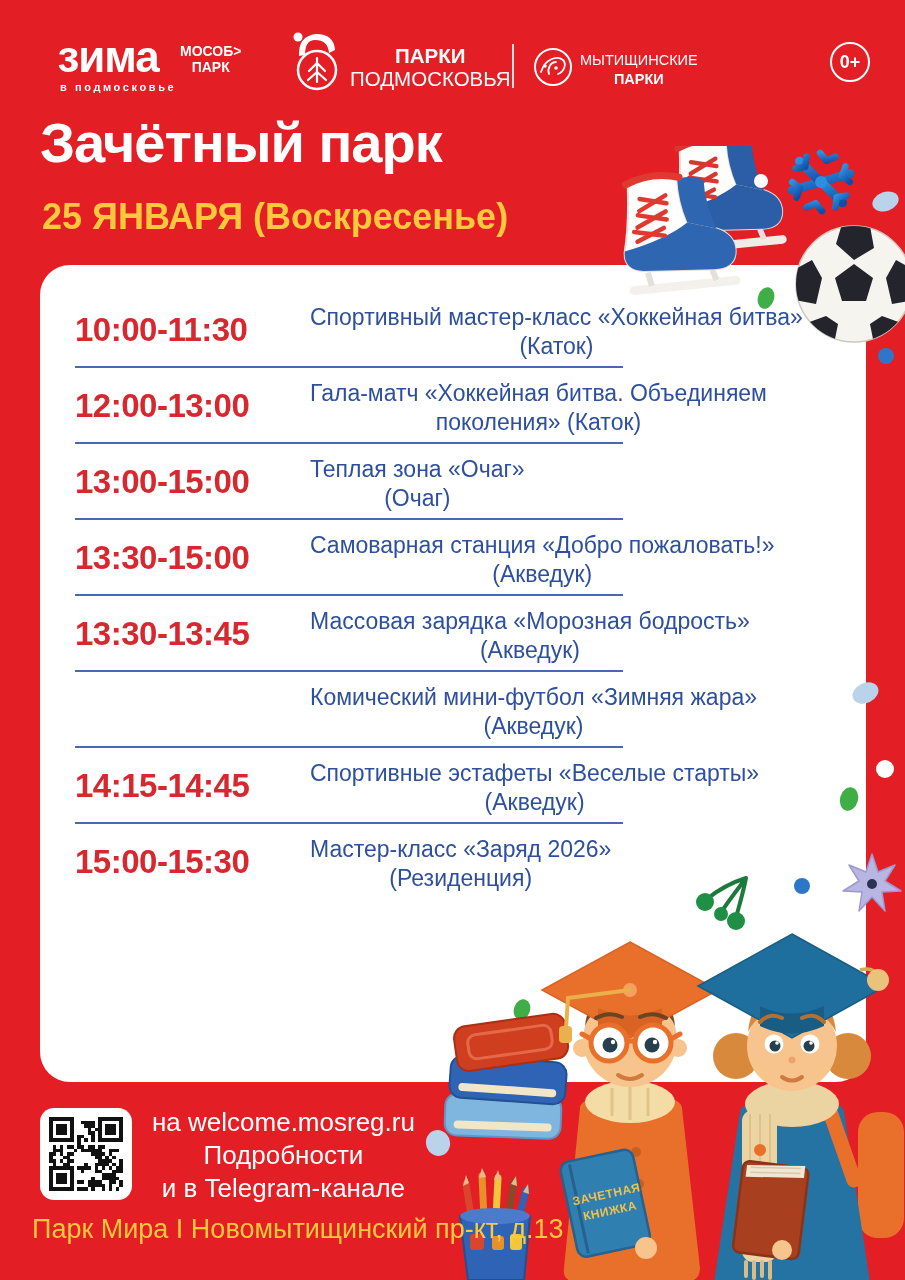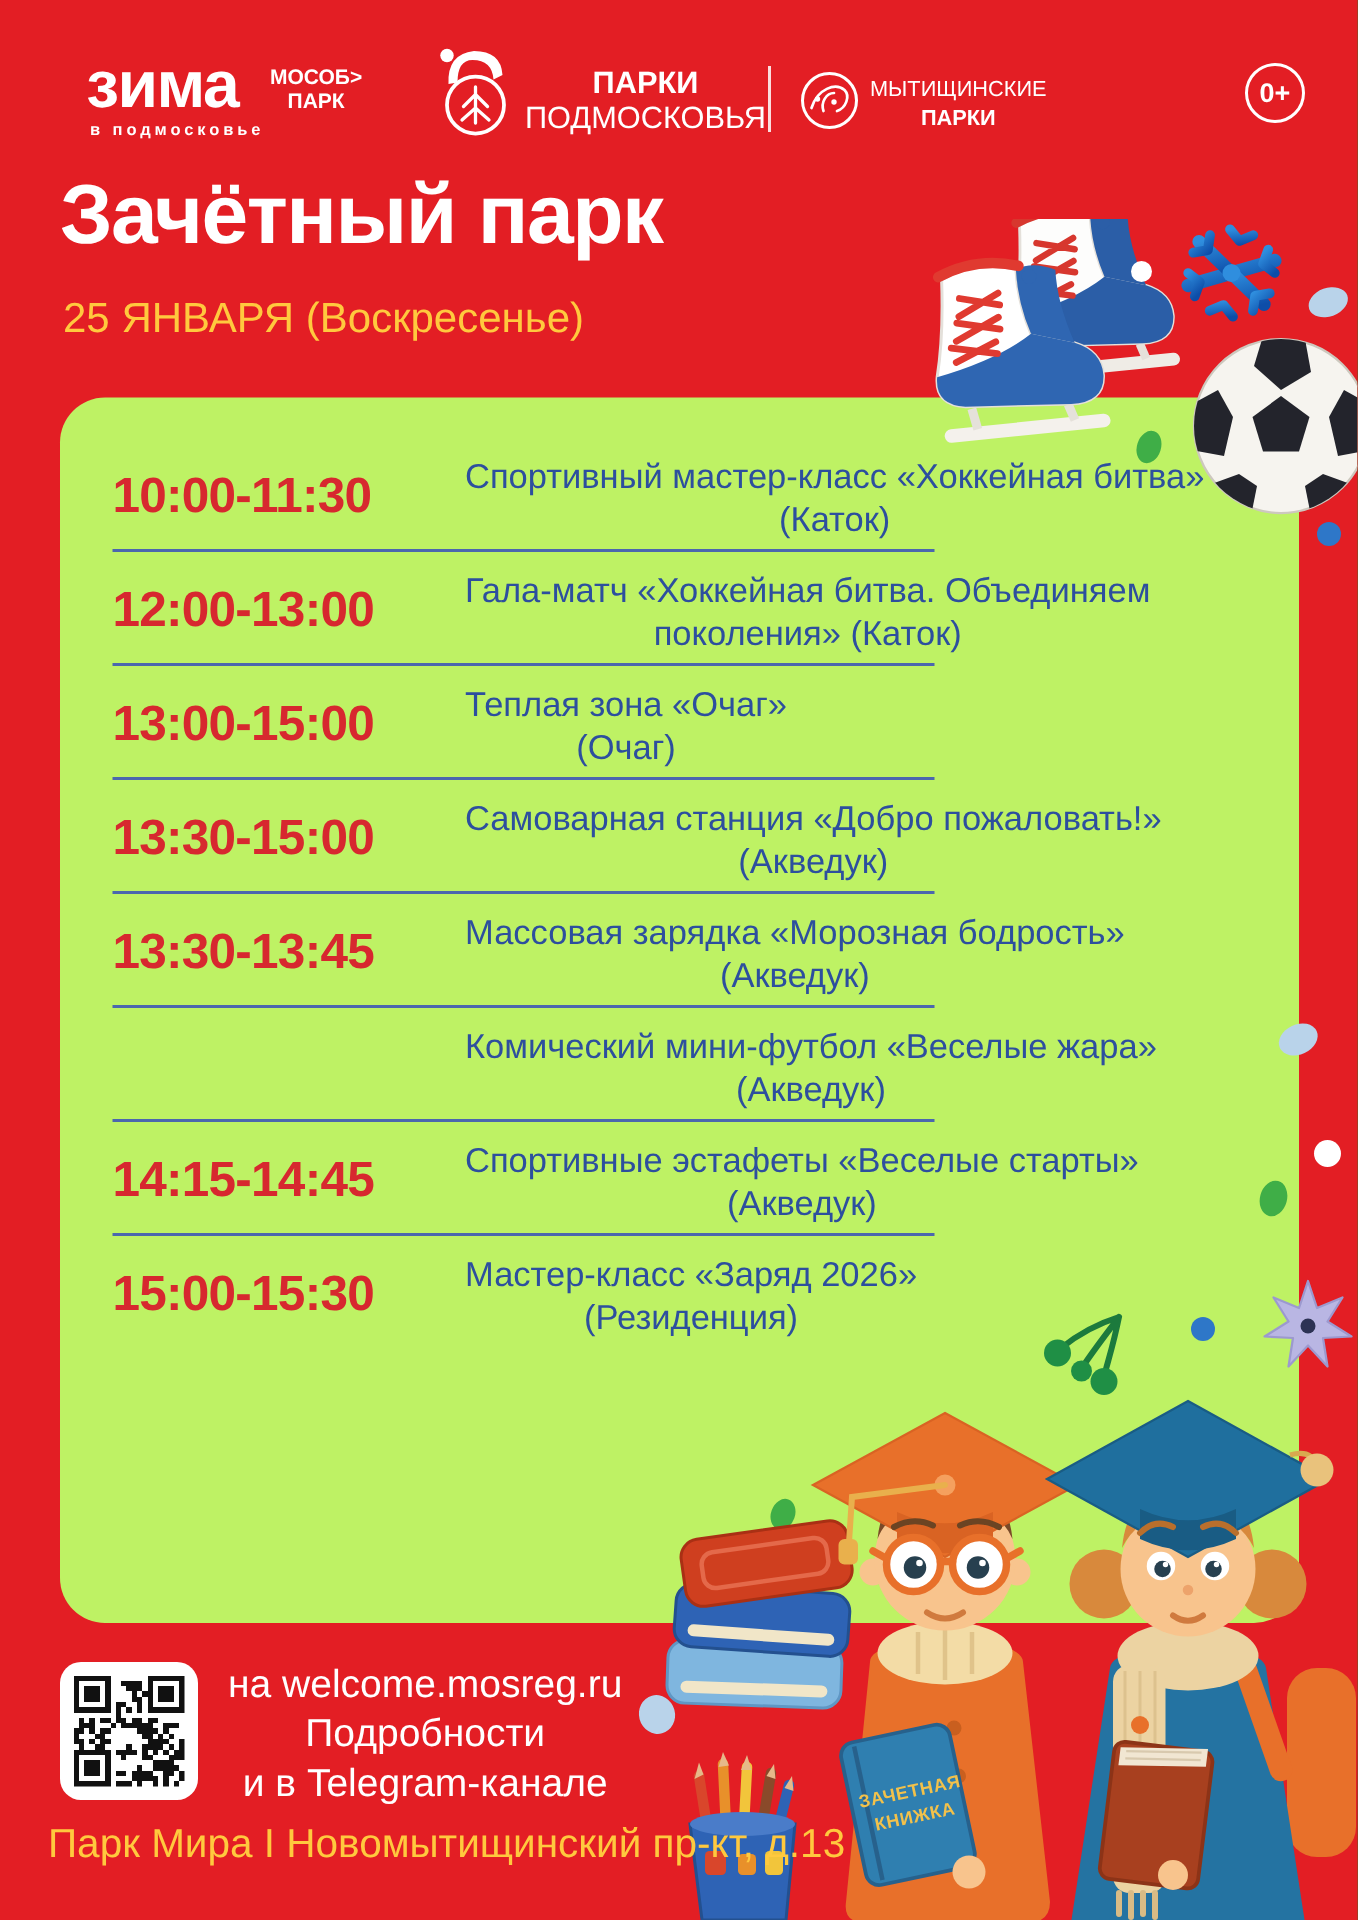--- a/index.html
+++ b/index.html
@@ -20,23 +20,23 @@
   .parki-text{left:350px;top:45px;color:#fff;font-size:20.5px;line-height:1.12;z-index:5;}
   .parki-text .b{font-weight:bold;}
   .hdr-div{left:512px;top:44px;width:2px;height:44px;background:rgba(255,255,255,.85);z-index:5;}
   .myt-icon{left:532px;top:46px;z-index:5;}
   .myt-text{left:580px;top:51px;color:#fff;font-size:14.5px;line-height:1.3;z-index:5;}
   .myt-text .b{font-weight:bold;}
   .age-badge{left:830px;top:42px;width:36px;height:36px;border:2.5px solid #fff;border-radius:50%;
     color:#fff;font-size:18px;font-weight:bold;display:flex;align-items:center;justify-content:center;z-index:5;}
   
   .title{left:40px;top:110px;color:#fff;font-size:56px;font-weight:bold;letter-spacing:-1px;z-index:5;}
-  .subtitle{left:42px;top:196px;color:#ffc93e;font-size:28px;font-weight:normal;z-index:5;}
+  .subtitle{left:42px;top:196px;color:#ffc93e;font-size:36px;font-weight:bold;z-index:5;}
   
-  .card{left:40px;top:265px;width:826px;height:817px;background:#bef264;border-radius:30px;z-index:1;}
+  .card{left:40px;top:265px;width:826px;height:817px;background:#ffffff;border-radius:30px;z-index:1;}
   .schedule{position:absolute;left:0;top:44px;right:0;}
   .row{position:relative;height:76px;}
   .row:not(:last-child)::after{content:"";position:absolute;left:35px;top:57px;width:548px;border-top:2px solid #4b67ae;}
   .time{position:absolute;left:35px;top:2px;color:#d7282f;font-size:33px;font-weight:bold;letter-spacing:-.5px;white-space:nowrap;}
   .event{position:absolute;left:270px;top:-6px;color:#2d4f9e;font-size:23px;line-height:29px;}
   .event div{white-space:nowrap;}
   
   .qr-box{left:40px;top:1108px;width:92px;height:92px;background:#fff;border-radius:14px;z-index:6;
     display:flex;align-items:center;justify-content:center;}
   .qr-box svg{width:74px;height:74px;}
@@ -123,21 +123,21 @@
       </div>
       <div class="row">
         <span class="time">13:30-13:45</span>
         <div class="event">
             <div>Массовая зарядка «Морозная бодрость»</div>
             <div>(Акведук)</div>
           </div>
       </div>
       <div class="row">
         <div class="event">
-            <div>Комический мини-футбол «Веселые жара»</div>
+            <div>Комический мини-футбол «Зимняя жара»</div>
             <div>(Акведук)</div>
           </div>
       </div>
       <div class="row">
         <span class="time">14:15-14:45</span>
         <div class="event">
             <div>Спортивные эстафеты «Веселые старты»</div>
             <div>(Акведук)</div>
           </div>
       </div>

